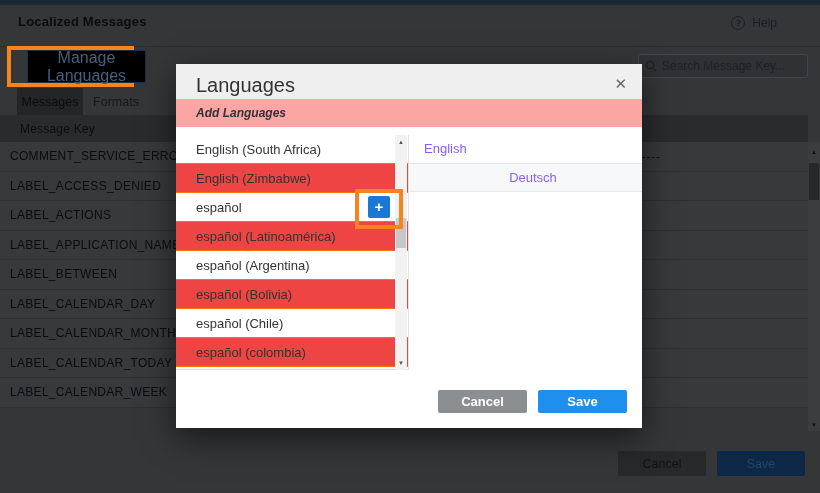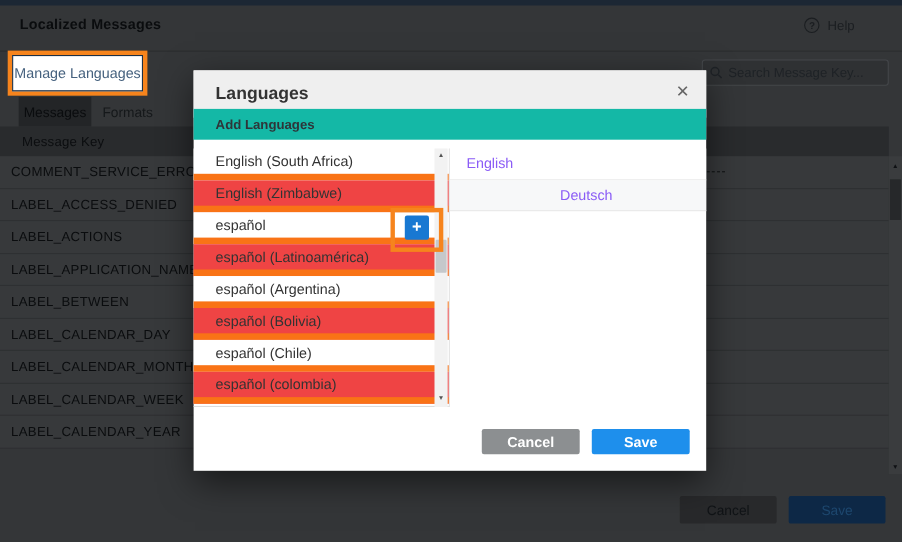--- a/index.html
+++ b/index.html
@@ -16,22 +16,22 @@
   .top-strip { left:0; top:0; width:820px; height:5px; background:#1c2734; }
   .page-title { left:18px; top:14px; font-size:13px; font-weight:700; color:#0a0c0e; letter-spacing:.2px; }
   .help-wrap { right:43px; top:16px; display:flex; align-items:center; gap:7px; color:#1b1e21; }
   .help-circle { width:14px; height:14px; border:1.4px solid #1b1e21; border-radius:50%;
     font-size:9px; font-weight:700; display:flex; align-items:center; justify-content:center; }
   .help-label { font-size:12px; }
   .header-line { left:0; top:46px; width:820px; height:1px; background:#2b2d2f; }
 
   .manage-annotation { left:7px; top:46px; width:127px; height:41px;
     border:4px solid var(--orange); z-index:6; }
-  .manage-btn { width:100%; height:100%; background:#ffffff; border:1px solid #1d2f44;
-    color:#45617e; font-size:13px; display:flex; align-items:center; justify-content:center; }
+  .manage-btn { width:100%; height:100%; background:#000000; border:1px solid #1d2f44;
+    color:#45617e; font-size:16px; display:flex; align-items:center; justify-content:center;margin-left:16px; }
 
   .tab { top:88px; height:27px; width:66px; font-size:12.5px;
     display:flex; align-items:center; justify-content:center; }
   .tab-messages { left:17px; background:#232527; color:#0a0c0e; }
   .tab-formats { left:83px; color:#15181a; }
 
   .search-box { left:638px; top:54px; width:170px; height:24px;
     background:#2f3133; border:1px solid #44474a; border-radius:3px;
     display:flex; align-items:center; padding:0 6px; gap:5px; }
   .search-box svg { flex:0 0 auto; }
@@ -58,34 +58,34 @@
   .bg-btn { top:451px; width:88px; height:25px; border-radius:2px; border:none;
     font-size:12.5px; font-family:inherit; display:flex; align-items:center; justify-content:center; }
   .bg-cancel { left:618px; background:#28292b; color:#101316; }
   .bg-save { left:717px; background:#0d2846; color:#1d476e; }
 
   
   .modal { left:176px; top:64px; width:466px; height:364px; background:#ffffff;
     box-shadow:0 10px 30px rgba(0,0,0,.55); z-index:10; }
   .modal-header { position:absolute; left:0; top:0; width:100%; height:43px; background:#efefef;
     display:flex; align-items:center; padding-left:20px; }
-  .modal-title { font-size:16px; font-weight:700; color:#333; }
+  .modal-title { font-size:20px; font-weight:400; color:#333; }
   .modal-close { position:absolute; right:15px; top:12px; font-size:15px; color:#666;
     line-height:1; cursor:default; }
   .modal-colheads { position:absolute; left:0; top:35px; width:100%; height:28px;
-    background:#14b8a6; display:flex; }
+    background:#fca5a5; display:flex;font-style:italic; }
   .colhead { font-size:12px; font-weight:700; color:#2e3539; line-height:28px; }
   .colhead-left { width:232px; padding-left:20px; }
   .colhead-right { flex:1; padding-left:15px;margin-top:42px; }
 
   .modal-body { position:absolute; left:0; top:71px; width:100%; height:236px; }
   .lang-left { position:absolute; left:0; top:0; width:232px; height:235px;
     border-bottom:1px solid #dcdcdc; }
   .lang-row { position:relative; height:29px; display:flex; align-items:center;
-    padding-left:20px; font-size:13px; color:#333; border-bottom:6px solid #f97316;
+    padding-left:20px; font-size:13px; color:#333; border-bottom:1px solid #f97316;
     background:#ffffff; }
   .lang-row.alt { background:#ef4444; }
   .add-btn { position:absolute; left:192px; top:3px; width:22px; height:22px;
     background:#1878d2; border:none; border-radius:2px; color:#ffffff;
     font-size:15px; font-weight:700; line-height:20px; text-align:center;
     font-family:inherit; z-index:2; }
   .plus-annotation { position:absolute; left:179px; top:-4px; width:48px; height:40px;
     border:4px solid var(--orange); z-index:3; }
 
   .modal-scrollbar { position:absolute; left:219px; top:0; width:12px; height:235px; background:#f2f2f2; }
@@ -154,24 +154,24 @@
   <div class="tbl-row">
       <span>LABEL_BETWEEN</span>
     </div>
   <div class="tbl-row">
       <span>LABEL_CALENDAR_DAY</span>
     </div>
   <div class="tbl-row">
       <span>LABEL_CALENDAR_MONTH</span>
     </div>
   <div class="tbl-row">
+      <span>LABEL_CALENDAR_TODAY</span>
+    </div>
+  <div class="tbl-row">
       <span>LABEL_CALENDAR_WEEK</span>
-    </div>
-  <div class="tbl-row">
-      <span>LABEL_CALENDAR_YEAR</span>
     </div>
 </div>
 
 <div class="abs bg-scrollbar">
   <div class="bg-scroll-up">▲</div>
   <div class="bg-scroll-thumb"></div>
   <div class="bg-scroll-down">▼</div>
 </div>
 
 <button class="abs bg-btn bg-cancel">Cancel</button>

